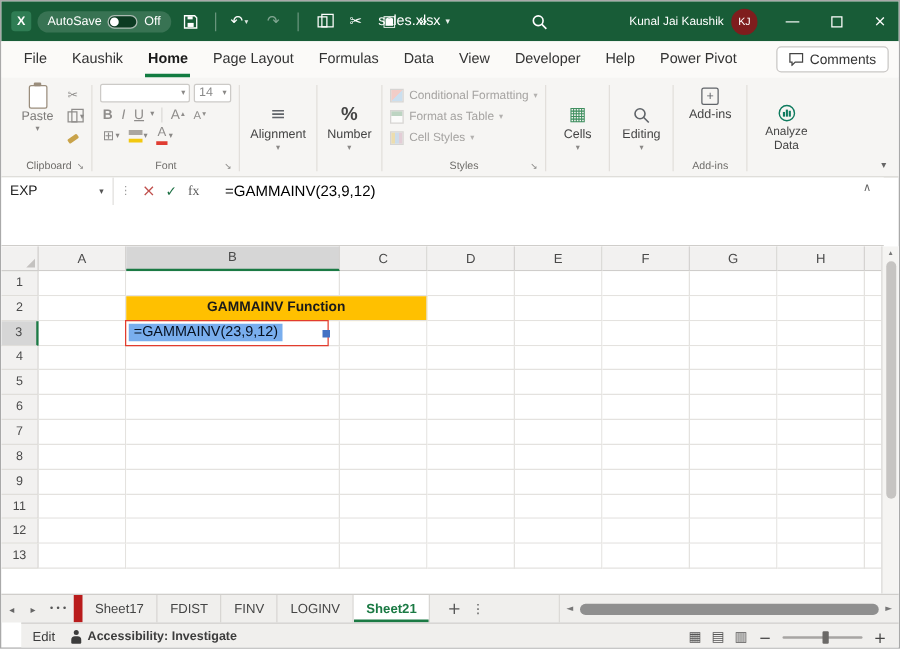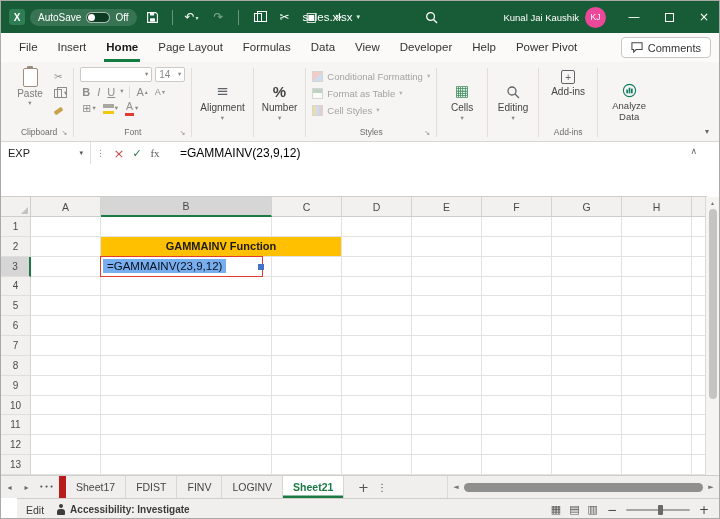--- a/index.html
+++ b/index.html
@@ -19,21 +19,21 @@
   .dim{opacity:.45}
   .tb-sep{width:1px;height:15px;background:rgba(255,255,255,.35);margin:0 3px}
   .copysq{display:inline-block;width:8px;height:9px;border:1px solid #fff;position:relative}
   .copysq::before{content:"";position:absolute;left:2px;top:-3px;width:8px;height:9px;border:1px solid #fff;background:transparent}
   .copysq.g{border-color:#8f8d8b}.copysq.g::before{border-color:#8f8d8b}
   .tb-center{position:absolute;left:46%;transform:translateX(-50%);display:flex;align-items:center;gap:4px;font-size:11.5px}
   .fname-chev{font-size:7px;opacity:.9}
   .tb-spacer{flex:1}
   .tb-search{margin-right:56px}
   .userchip{display:flex;align-items:center;gap:6px;font-size:9.5px;margin-right:8px;white-space:nowrap}
-  .avatar{width:21px;height:21px;border-radius:50%;background:#ec4899;display:flex;align-items:center;justify-content:center;font-size:8.5px;font-weight:normal}
+  .avatar{width:21px;height:21px;border-radius:50%;background:#7f1d1d;display:flex;align-items:center;justify-content:center;font-size:8.5px;font-weight:normal}
   .winbtn{width:30px;height:32px;display:flex;align-items:center;justify-content:center;font-size:12px}
   .maxbox{width:9px;height:9px;border:1px solid #fff;display:inline-block}
 
   
   .menubar{position:absolute;top:32px;left:0;right:0;height:29px;background:#fbfaf8;display:flex;align-items:center;padding:0 8px;font-size:11.5px;color:#333}
   .mtab{padding:0 10px;height:29px;line-height:29px;position:relative;cursor:default;white-space:nowrap}
   .mtab.active{font-weight:bold;color:#1a1a1a}
   .mtab.active::after{content:"";position:absolute;left:8px;right:8px;bottom:0;height:3px;background:#127c41}
   .mright{margin-left:auto;display:flex;align-items:center;gap:8px}
   .comments{display:flex;align-items:center;gap:5px;height:21px;padding:0 9px;background:#fff;border:1px solid #c9c7c5;border-radius:4px;font-size:11px;color:#333}
@@ -203,21 +203,21 @@
     <div class="winbtn">
         <span class="maxbox"></span>
       </div>
     <div class="winbtn">
         <span class="ic">×</span>
       </div>
   </header>
 
   <nav class="menubar">
     <span class="mtab">File</span>
-    <span class="mtab">Insert</span>
+    <span class="mtab">Kaushik</span>
     <span class="mtab active">Home</span>
     <span class="mtab">Page Layout</span>
     <span class="mtab">Formulas</span>
     <span class="mtab">Data</span>
     <span class="mtab">View</span>
     <span class="mtab">Developer</span>
     <span class="mtab">Help</span>
     <span class="mtab">Power Pivot</span>
     <div class="mright">
       <button class="comments">
@@ -515,32 +515,20 @@
       <div class="c w-c"></div>
       <div class="c w-c"></div>
       <div class="c w-c"></div>
       <div class="c w-c"></div>
       <div class="c w-c"></div>
       <div class="c w-c"></div>
       <div class="c w-x"></div>
     </div>
         <div class="gr">
       <div class="rh">9</div>
-      <div class="c w-a"></div>
-      <div class="c w-b"></div>
-      <div class="c w-c"></div>
-      <div class="c w-c"></div>
-      <div class="c w-c"></div>
-      <div class="c w-c"></div>
-      <div class="c w-c"></div>
-      <div class="c w-c"></div>
-      <div class="c w-x"></div>
-    </div>
-        <div class="gr">
-      <div class="rh">10</div>
       <div class="c w-a"></div>
       <div class="c w-b"></div>
       <div class="c w-c"></div>
       <div class="c w-c"></div>
       <div class="c w-c"></div>
       <div class="c w-c"></div>
       <div class="c w-c"></div>
       <div class="c w-c"></div>
       <div class="c w-x"></div>
     </div>

